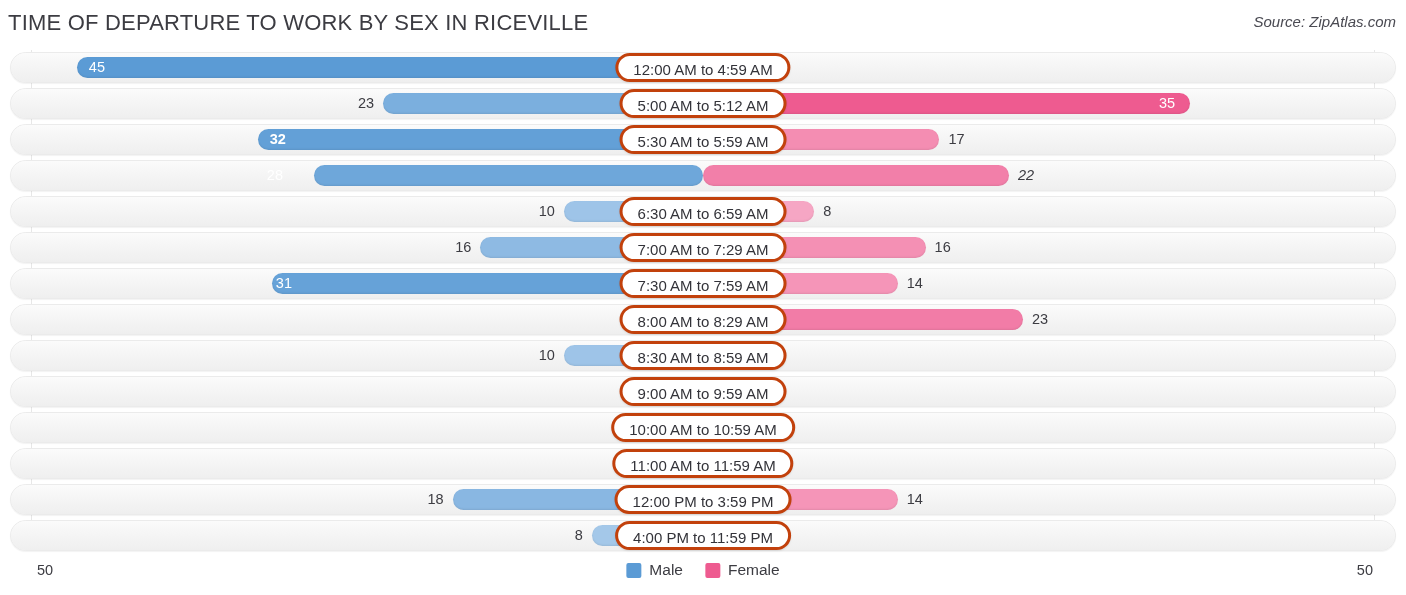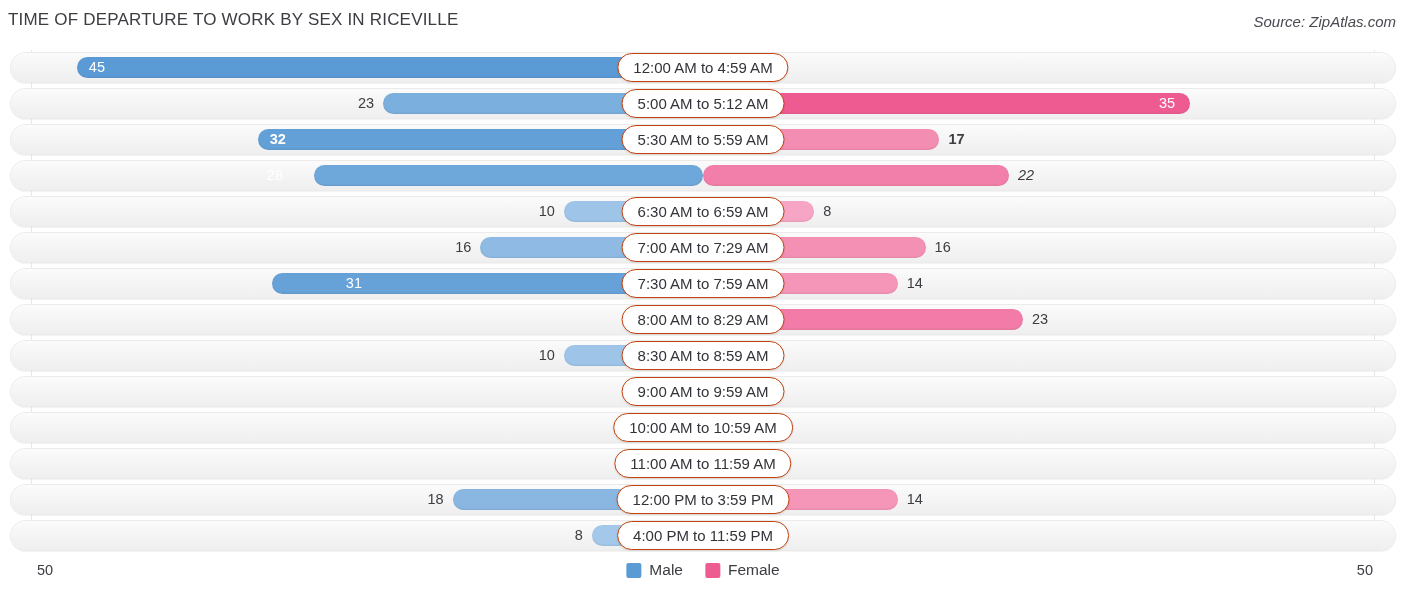--- a/index.html
+++ b/index.html
@@ -8,21 +8,21 @@
     background: #ffffff;
     font-family: "Liberation Sans", sans-serif;
     overflow: hidden;
   }
   .page { position: relative; width: 1406px; height: 595px; }
 
   
   .header { position: absolute; left: 0; top: 0; width: 1406px; height: 44px; }
   .title {
     position: absolute; left: 8px; top: 10px;
-    font-size: 17px; letter-spacing: .2px;
+    font-size: 22px; letter-spacing: .2px;
     color: #3c3c42; white-space: nowrap;
   }
   .source {
     position: absolute; right: 10px; top: 13px;
     font-size: 15px; font-style: italic; color: #4a4a52; white-space: nowrap;
   }
 
   
   .plot { position: absolute; left: 0; top: 50px; width: 1406px; height: 505px; }
 
@@ -74,21 +74,21 @@
   }
   .val.inside { color: #ffffff; }
 
   
   .pill {
     position: absolute; top: 3px; left: 50%;
     transform: translateX(-50%);
     height: 29px; line-height: 28px;
     padding: 0 15px;
     background: #ffffff;
-    border: 1px solid #c2410c;
+    border: 3px solid #c2410c;
     border-radius: 15px;
     font-size: 15px; color: #333339;
     white-space: nowrap;
     box-shadow: 0 1px 2px rgba(0,0,0,.10);
     z-index: 5;
   }
 
   
   .footer { position: absolute; left: 0; top: 556px; width: 1406px; height: 39px; }
   .axmin, .axmax {
@@ -140,21 +140,21 @@
         <div class="val inside" style="left: 1158.89px;">35</div>
         <div class="pill">5:00 AM to 5:12 AM</div>
       </div>
       <div class="row">
         <div class="track">
           <div class="track-inner"></div>
         </div>
         <div class="bar male" style="width: 445.156px; background: rgb(99, 160, 215);"></div>
         <div class="bar female" style="width: 236.489px; background: rgb(244, 141, 178);"></div>
         <div class="val inside" style="right: 1120.16px; font-weight: bold;">32</div>
-        <div class="val" style="left: 948.489px; font-weight: bold;">17</div>
+        <div class="val" style="left: 948.489px;">17</div>
         <div class="pill">5:30 AM to 5:59 AM</div>
       </div>
       <div class="row">
         <div class="track">
           <div class="track-inner"></div>
         </div>
         <div class="bar male" style="width: 389.511px; background: rgb(110, 167, 218);"></div>
         <div class="bar female" style="width: 306.044px; background: rgb(242, 127, 169);"></div>
         <div class="val inside" style="right: 1123px;">28</div>
         <div class="val" style="left: 1018.04px; font-style: italic;">22</div>
@@ -178,21 +178,21 @@
         <div class="val" style="right: 934.578px;">16</div>
         <div class="val" style="left: 934.578px;">16</div>
         <div class="pill">7:00 AM to 7:29 AM</div>
       </div>
       <div class="row">
         <div class="track">
           <div class="track-inner"></div>
         </div>
         <div class="bar male" style="width: 431.244px; background: rgb(102, 162, 216);"></div>
         <div class="bar female" style="width: 194.756px; background: rgb(245, 149, 184);"></div>
-        <div class="val inside" style="right: 1044px; text-align: right;">31</div>
+        <div class="val inside" style="right: 1114px; text-align: right;">31</div>
         <div class="val" style="left: 906.756px;">14</div>
         <div class="pill">7:30 AM to 7:59 AM</div>
       </div>
       <div class="row">
         <div class="track">
           <div class="track-inner"></div>
         </div>
         <div class="bar male" style="width: 62px; background: rgb(174, 206, 236);"></div>
         <div class="bar female" style="width: 319.956px; background: rgb(242, 124, 167);"></div>
         <div class="val" style="right: 774px;">4</div>

